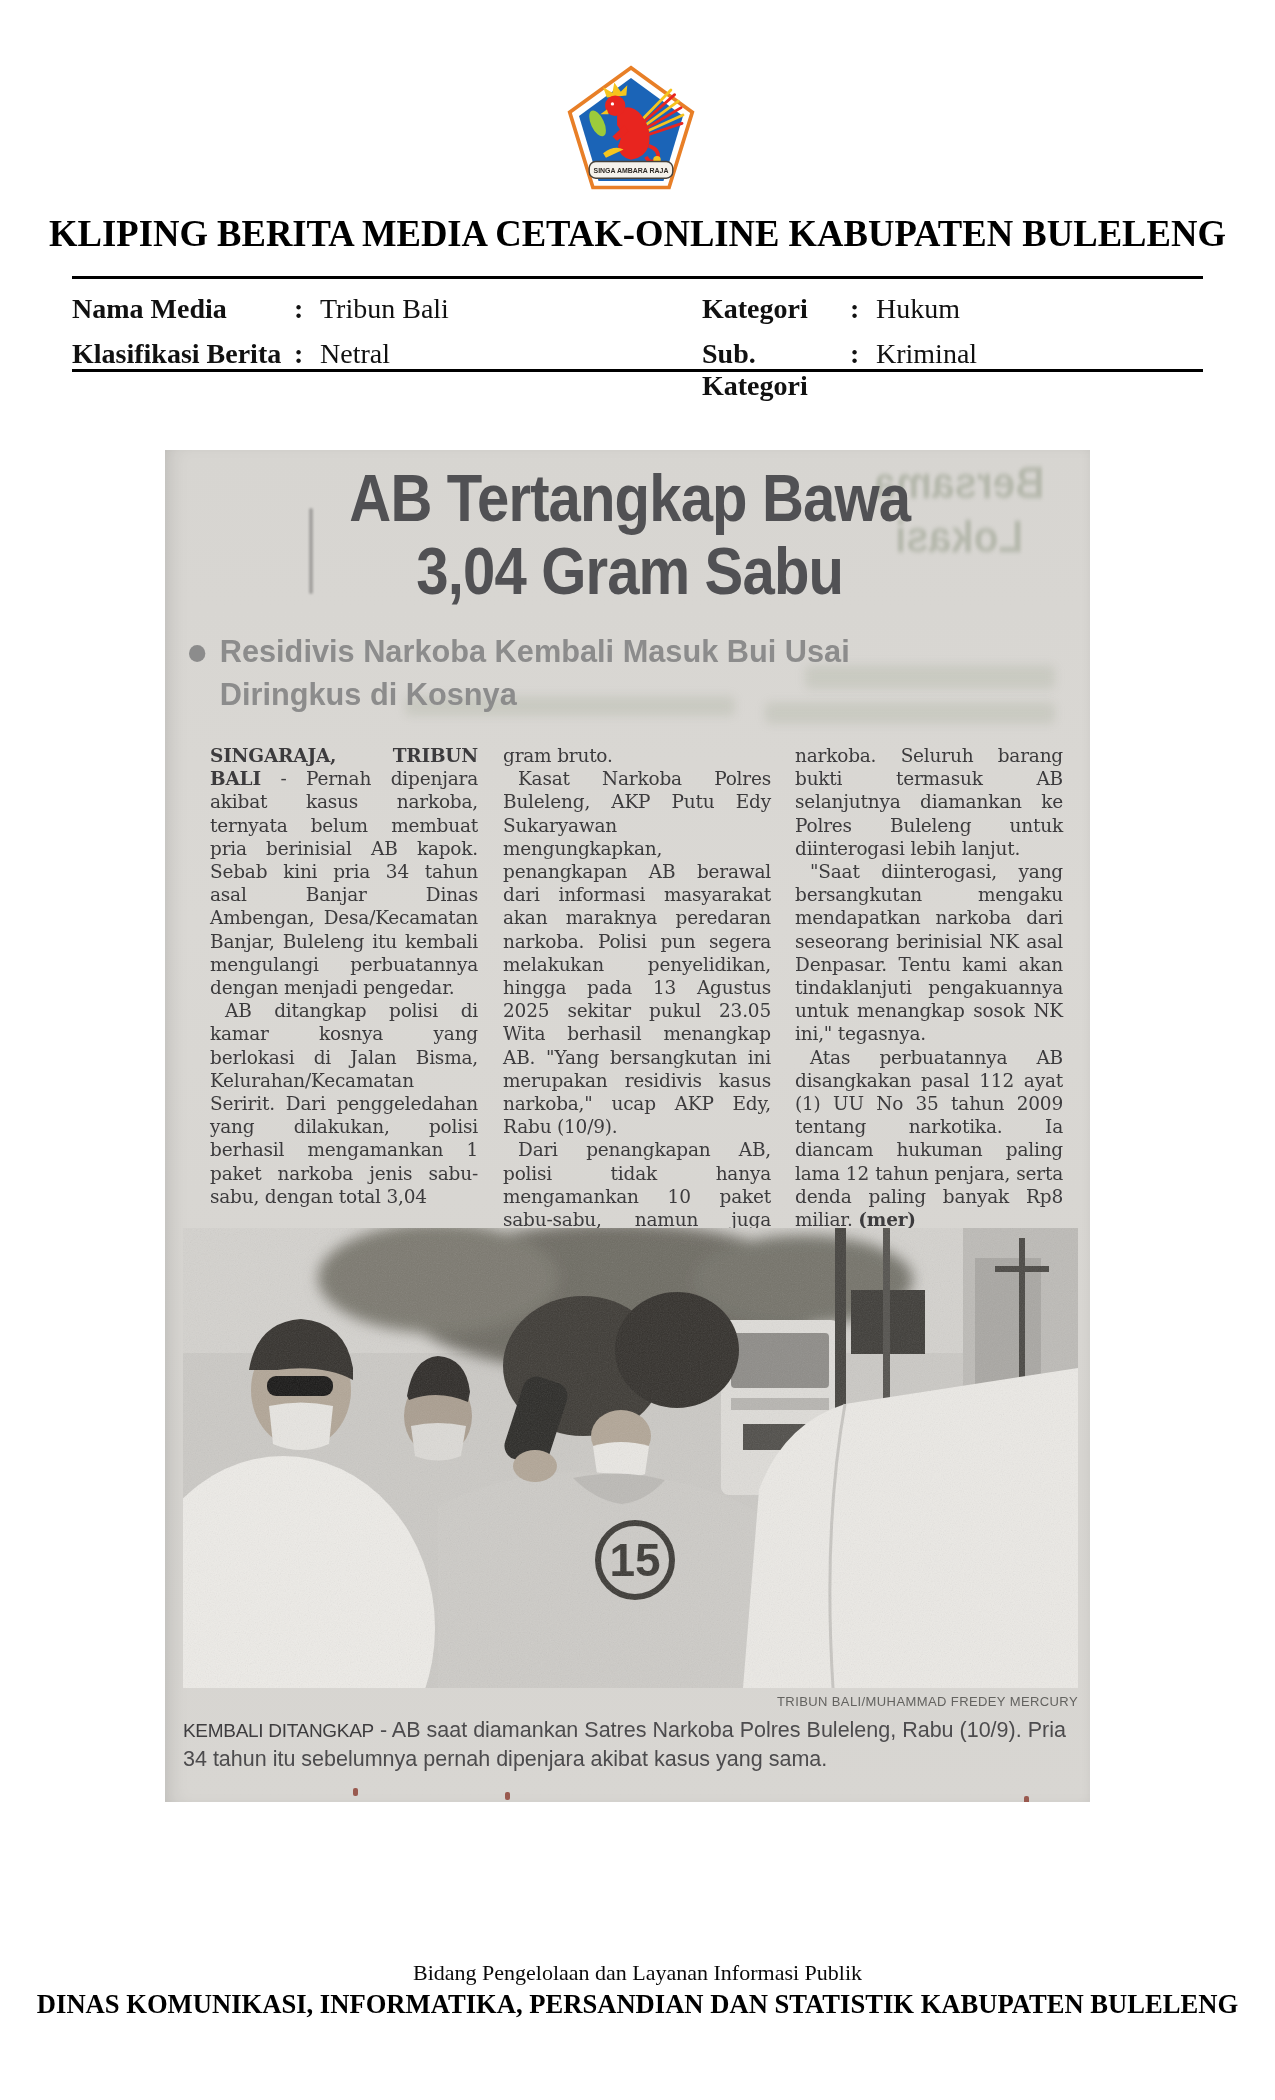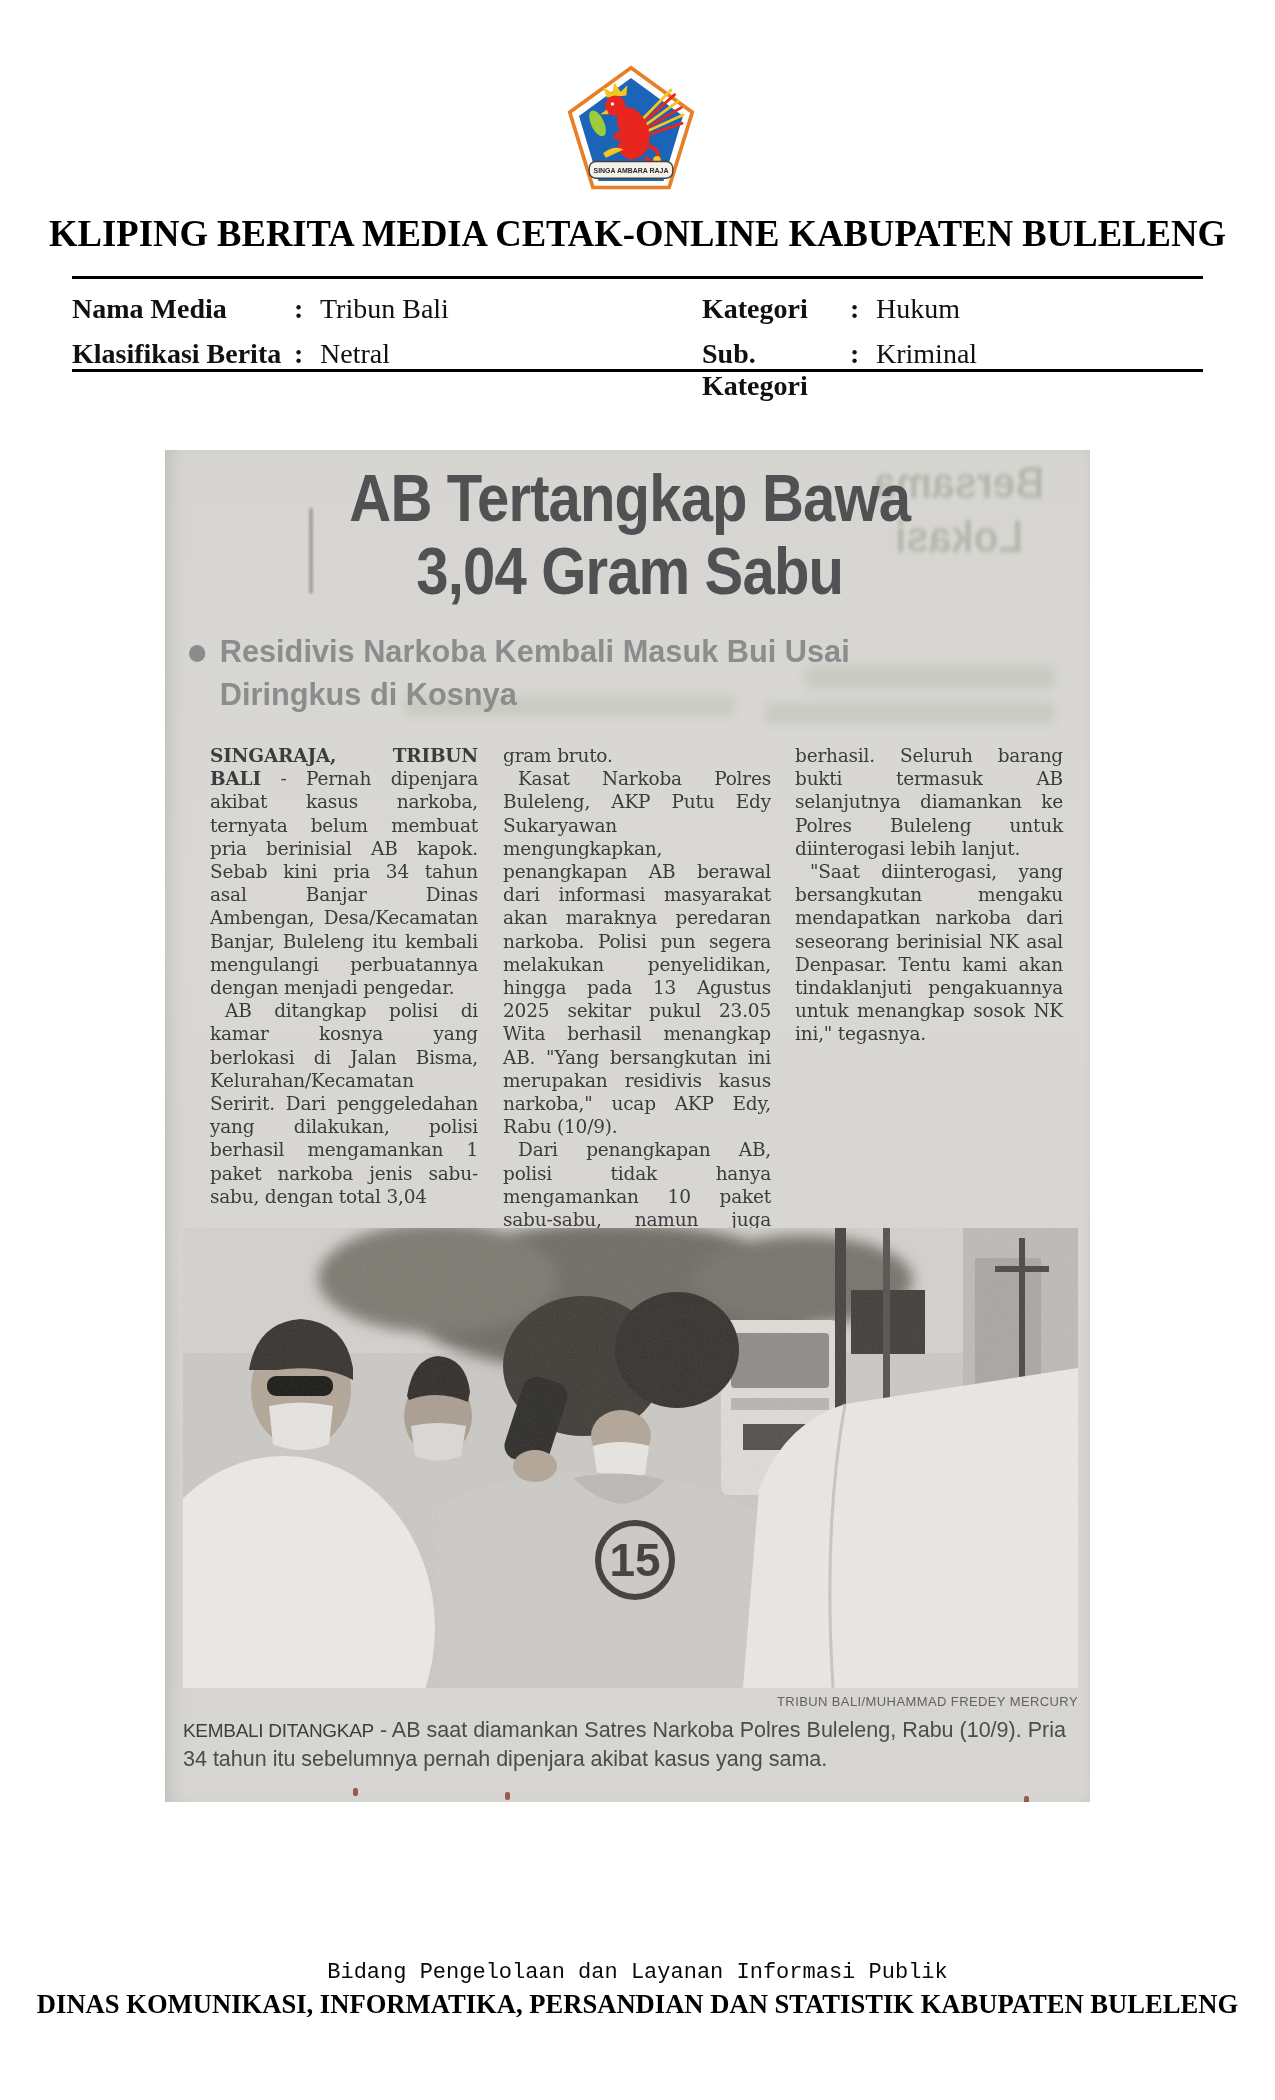--- a/index.html
+++ b/index.html
@@ -66,21 +66,21 @@
   .credit{position:absolute;left:495px;top:1244px;width:418px;text-align:right;
         font-family:"Liberation Sans",sans-serif;font-size:13px;letter-spacing:.4px;color:#63625f;}
   .caption{position:absolute;left:18px;top:1266px;width:896px;margin:0;
         font-family:"Liberation Sans",sans-serif;font-size:21.5px;line-height:29px;color:#4c4b4d;}
   .caption .cap-lead{font-weight:normal;font-size:19px;color:#3e3d3f;letter-spacing:-0.3px;}
 
   .speck{position:absolute;width:5px;height:8px;border-radius:2px;background:#8a3b2e;opacity:.8;}
 
   
   .footer-line1{position:absolute;left:0;top:1960px;width:1275px;margin:0;text-align:center;
-        font-family:Liberation Mono, monospace;font-size:22px;color:#0a0a0a;}
+        font-family:Liberation Serif, serif;font-size:22px;color:#0a0a0a;}
   .footer-line2{position:absolute;left:0;top:1988px;width:1275px;margin:0;text-align:center;
         font-family:"Liberation Serif",serif;font-weight:bold;font-size:28px;color:#000;
         transform:scaleX(0.95);transform-origin:50% 0;}
 </style>
 </head>
 <body>
 
 <div id="page">
 
   <svg class="logo" viewBox="0 0 140 140" aria-hidden="true">
@@ -170,22 +170,24 @@
         <p><b class="dateline">SINGARAJA, TRIBUN BALI</b>
           <span>- Pernah dipenjara akibat kasus narkoba, ternyata belum membuat pria berinisial AB kapok. Sebab kini pria 34 tahun asal Banjar Dinas Ambengan, Desa/Kecamatan Banjar, Buleleng itu kembali mengulangi perbuatannya dengan menjadi pengedar.</span></p>
         <p class="ind">AB ditangkap polisi di kamar kosnya yang berlokasi di Jalan Bisma, Kelurahan/Kecamatan Seririt. Dari penggeledahan yang dilakukan, polisi berhasil mengamankan 1 paket narkoba jenis sabu-sabu, dengan total 3,04</p>
       </div>
       <div class="col col2">
         <p>gram bruto.</p>
         <p class="ind">Kasat Narkoba Polres Buleleng, AKP Putu Edy Sukaryawan mengungkapkan, penangkapan AB berawal dari informasi masyarakat akan maraknya peredaran narkoba. Polisi pun segera melakukan penyelidikan, hingga pada 13 Agustus 2025 sekitar pukul 23.05 Wita berhasil menangkap AB. "Yang bersangkutan ini merupakan residivis kasus narkoba," ucap AKP Edy, Rabu (10/9).</p>
         <p class="ind">Dari penangkapan AB, polisi tidak hanya mengamankan 10 paket sabu-sabu, namun juga sejumlah alat konsumsi</p>
       </div>
       <div class="col col3">
-        <p>berhasil. Seluruh barang bukti termasuk AB selanjutnya diamankan ke Polres Buleleng untuk diinterogasi lebih lanjut.</p>
+        <p>narkoba. Seluruh barang bukti termasuk AB selanjutnya diamankan ke Polres Buleleng untuk diinterogasi lebih lanjut.</p>
         <p class="ind">"Saat diinterogasi, yang bersangkutan mengaku mendapatkan narkoba dari seseorang berinisial NK asal Denpasar. Tentu kami akan tindaklanjuti pengakuannya untuk menangkap sosok NK ini," tegasnya.</p>
+        <p class="ind"><span>Atas perbuatannya AB disangkakan pasal 112 ayat (1) UU No 35 tahun 2009 tentang narkotika. Ia diancam hukuman paling lama 12 tahun penjara, serta denda paling banyak Rp8 miliar.</span>
+          <b class="byline">(mer)</b></p>
       </div>
     </div>
 
     <svg class="photo" viewBox="0 0 895 460" preserveAspectRatio="none" aria-hidden="true">
       <defs>
         <filter id="soft">
             <feGaussianBlur stdDeviation="7"></feGaussianBlur>
           </filter>
         <filter id="grain" x="0" y="0" width="100%" height="100%">
           <feTurbulence type="fractalNoise" baseFrequency="0.9" numOctaves="2" stitchTiles="stitch"></feTurbulence>

